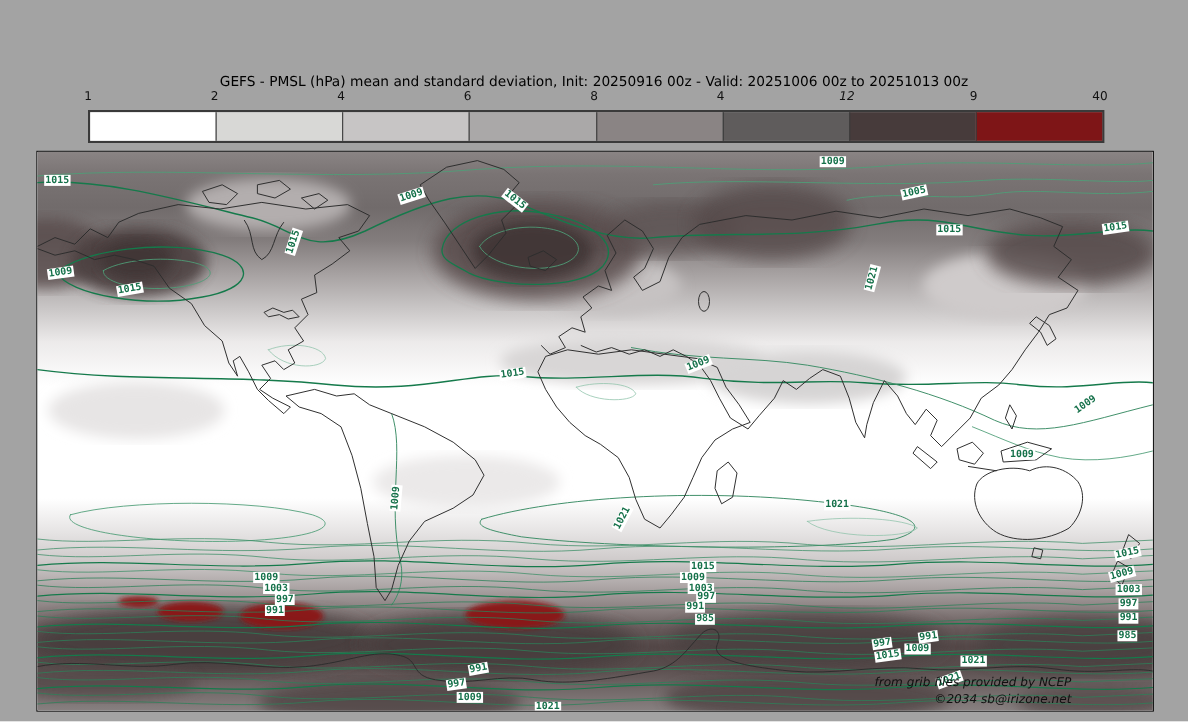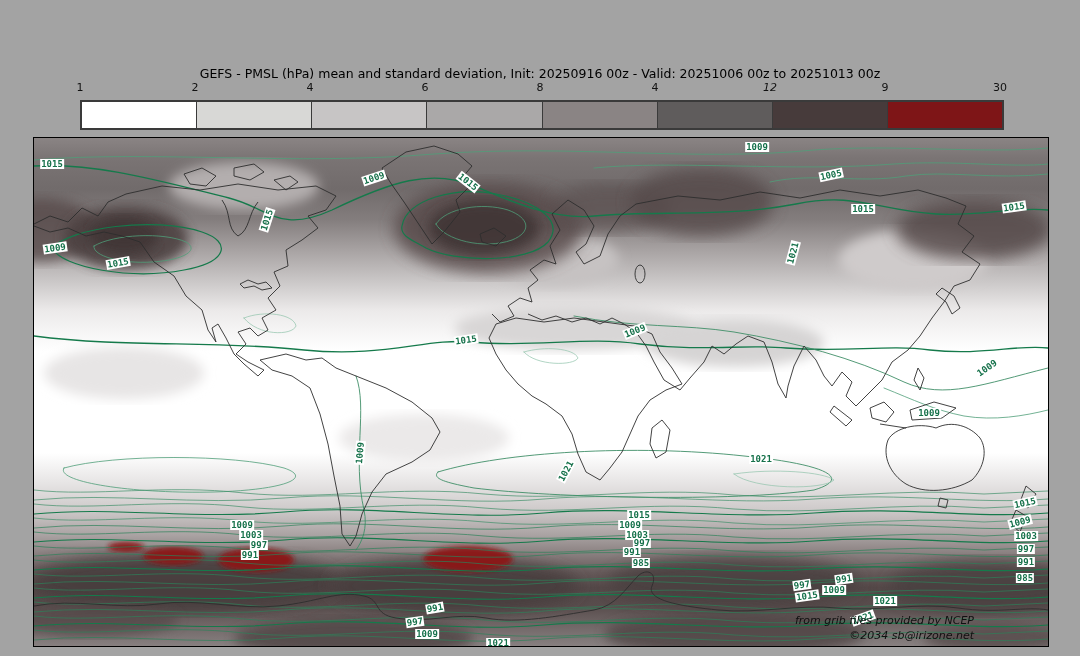--- a/index.html
+++ b/index.html
@@ -34,21 +34,21 @@
 
   <div class="cbar-ticks">
       <span class="tick" style="left: 0%;">1</span>
       <span class="tick" style="left: 12.5%;">2</span>
       <span class="tick" style="left: 25%;">4</span>
       <span class="tick" style="left: 37.5%;">6</span>
       <span class="tick" style="left: 50%;">8</span>
       <span class="tick" style="left: 62.5%;">4</span>
       <span class="tick" style="left: 75%; font-style: italic;">12</span>
       <span class="tick" style="left: 87.5%;">9</span>
-      <span class="tick" style="left: 100%;">30</span>
+      <span class="tick" style="left: 100%;">40</span>
     </div>
 
   <div class="cbar">
       <div class="seg" style="background: rgb(255, 255, 255);"></div>
       <div class="seg" style="background: rgb(216, 216, 214);"></div>
       <div class="seg" style="background: rgb(199, 197, 197);"></div>
       <div class="seg" style="background: rgb(170, 168, 168);"></div>
       <div class="seg" style="background: rgb(138, 132, 132);"></div>
       <div class="seg" style="background: rgb(95, 92, 92);"></div>
       <div class="seg" style="background: rgb(71, 59, 59);"></div>

